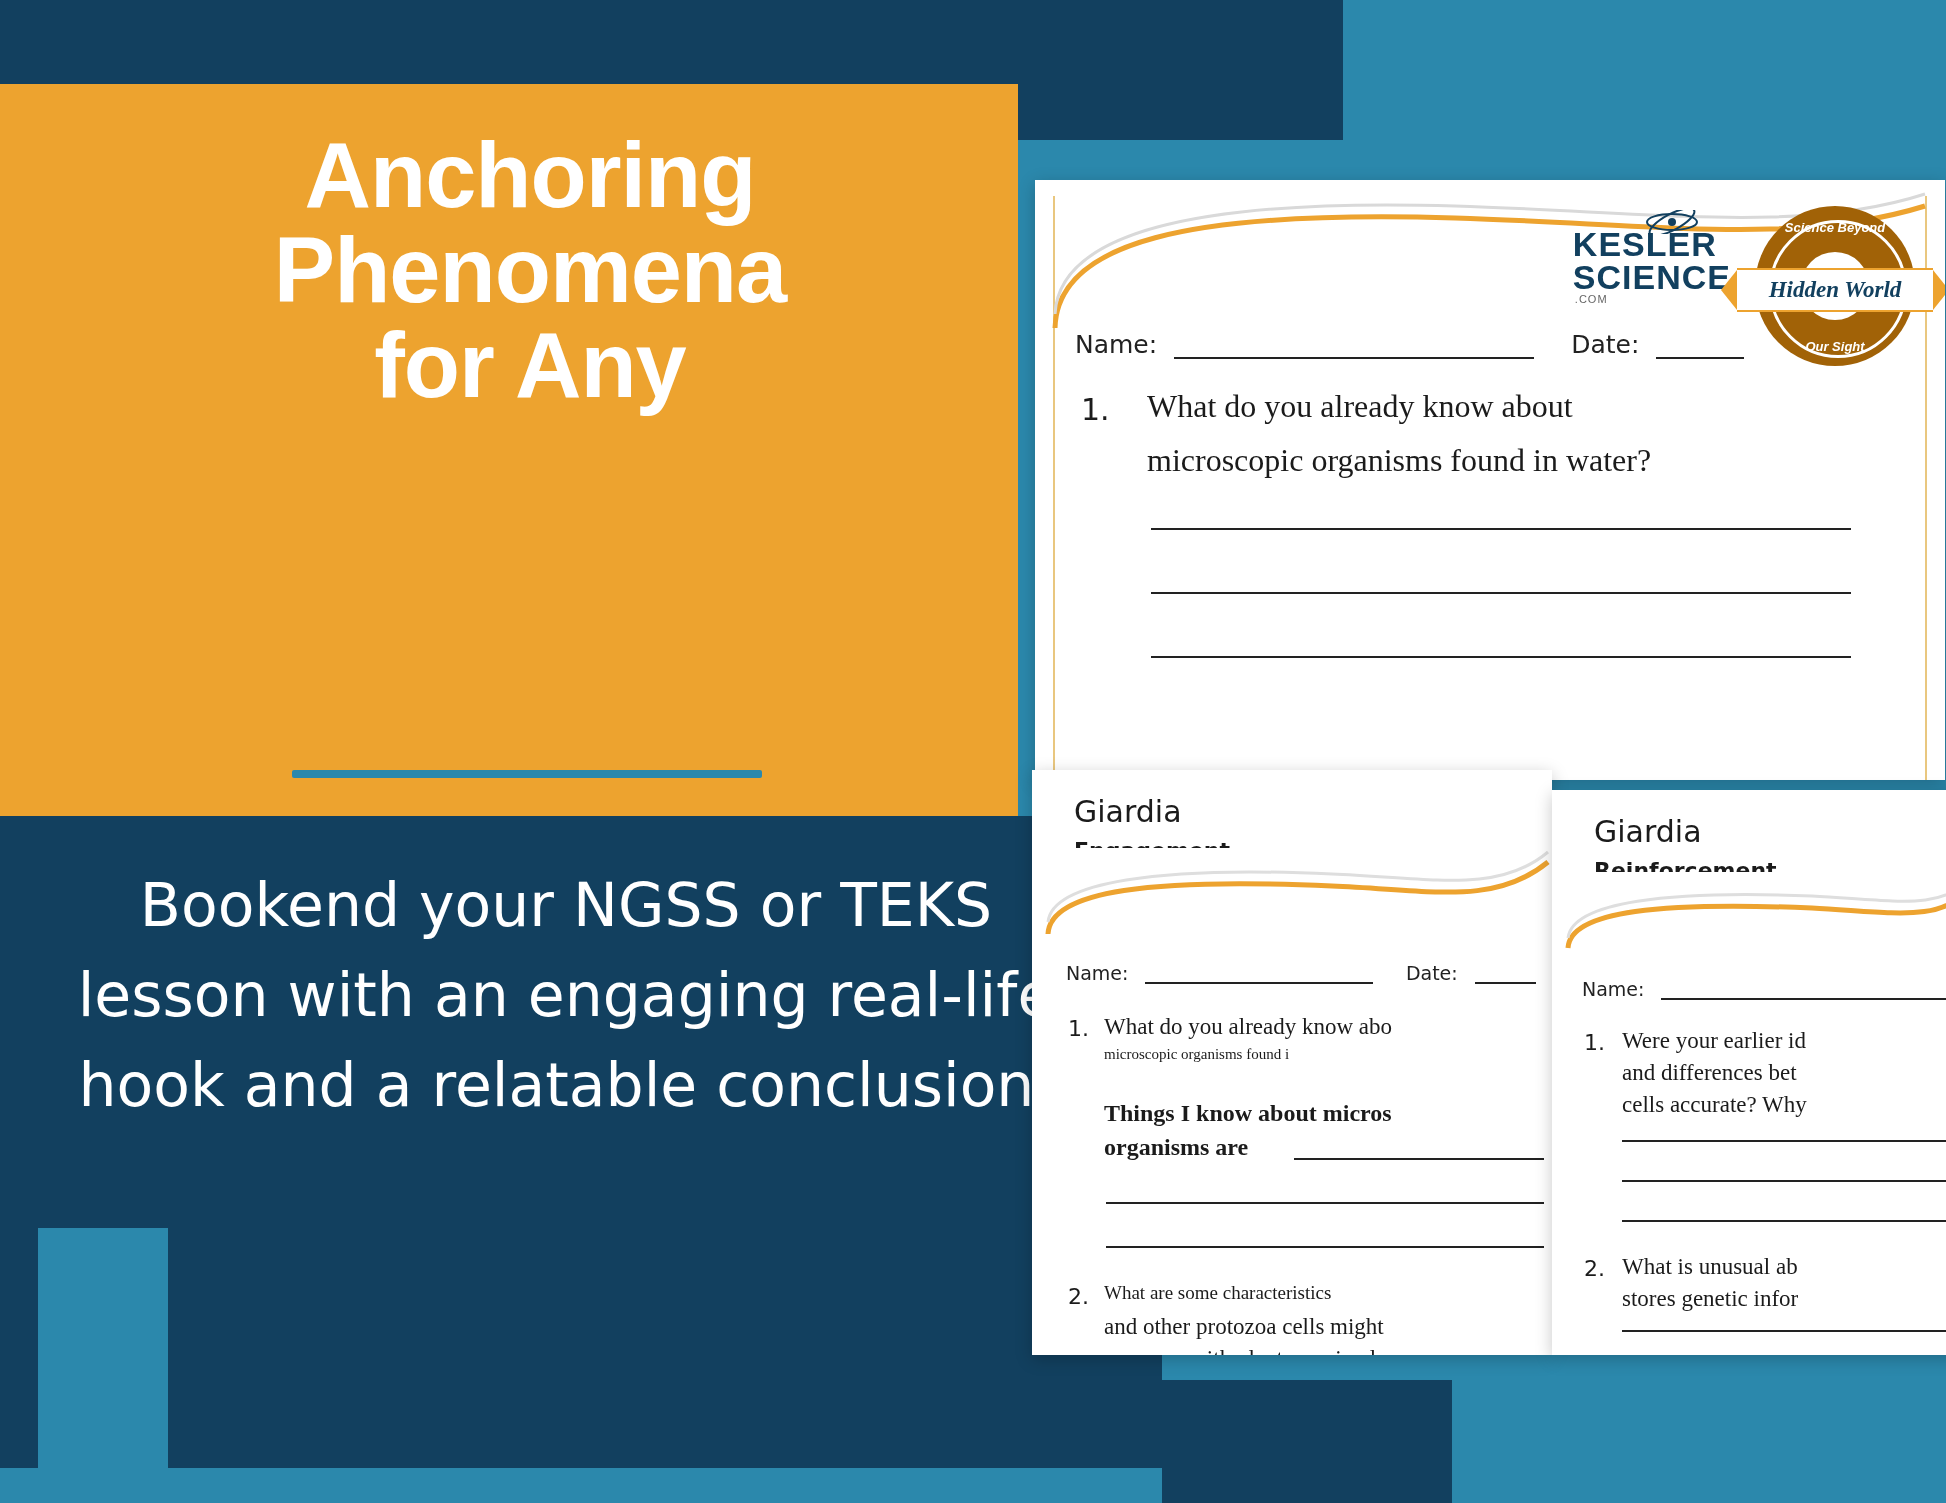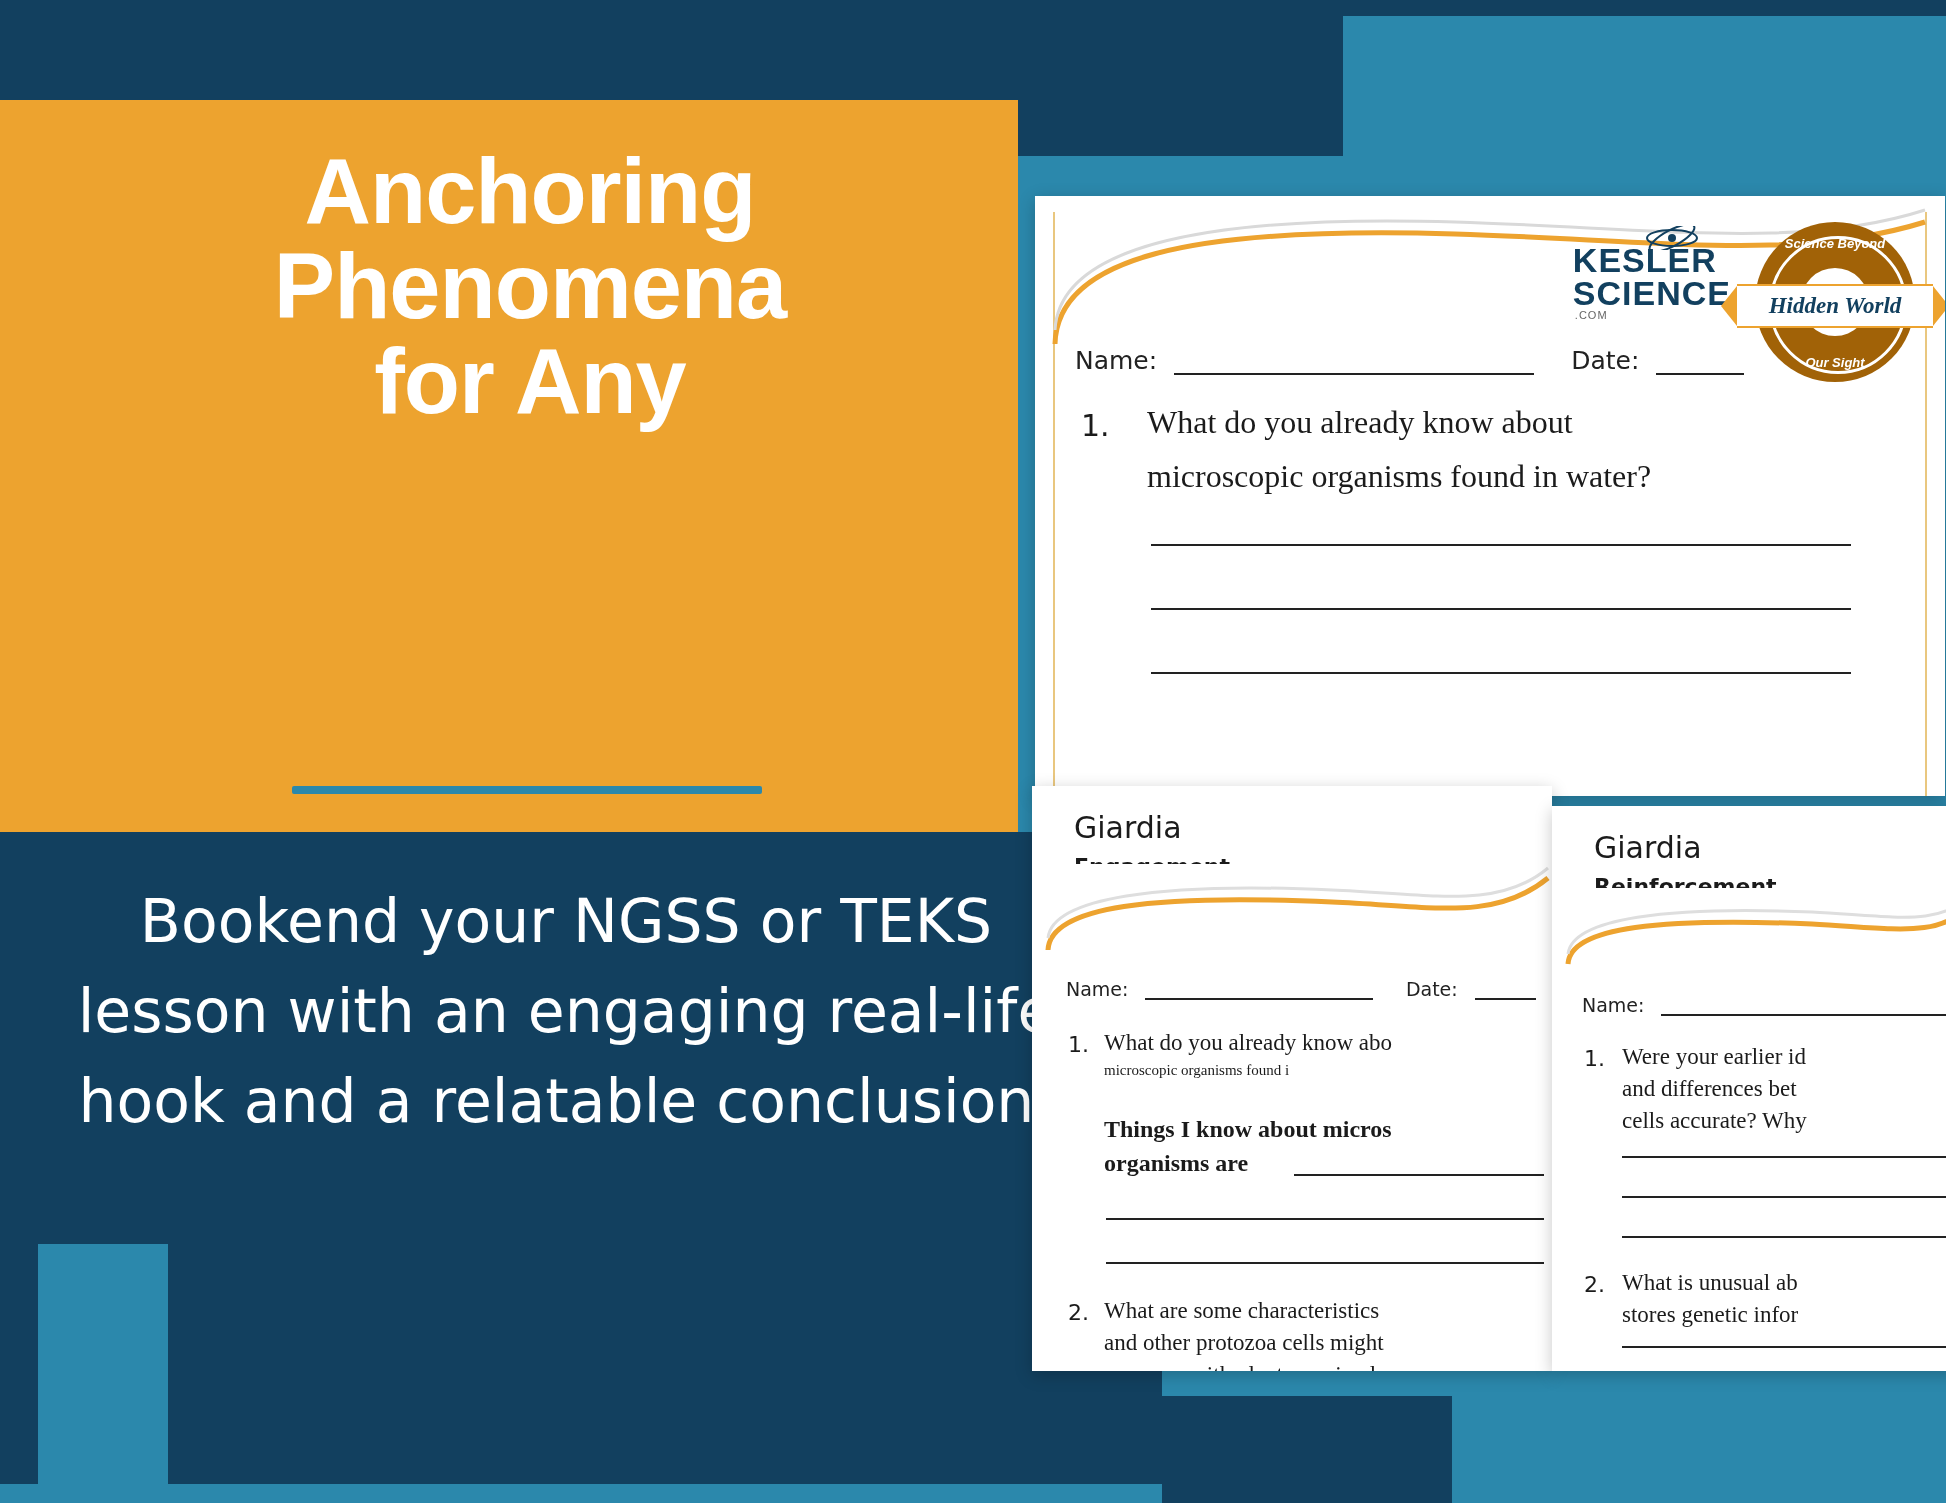--- a/index.html
+++ b/index.html
@@ -3,21 +3,21 @@
 <meta charset="utf-8">
 <style>
   html,body{margin:0;padding:0;}
   body{
     width:1946px;height:1503px;
     background:#12405f;
     font-family:"Liberation Sans", sans-serif;
     overflow:hidden;
     position:relative;
   }
-  .canvas{position:absolute;inset:0;margin-top:16px;}
+  .canvas{position:absolute;inset:0;}
 
   
   .bg-teal-right{position:absolute;left:973px;top:0;width:973px;height:1503px;background:#2b88ac;}
   .bg-navy-topleft{position:absolute;left:0;top:0;width:973px;height:62px;background:#12405f;}
   .bg-navy-topmid{position:absolute;left:961px;top:0;width:382px;height:140px;background:#12405f;}
   .bg-orange-top{position:absolute;left:0;top:84px;width:1018px;height:732px;background:#eda32f;}
   .bg-navy-bottomleft{position:absolute;left:0;top:816px;width:1162px;height:687px;background:#12405f;}
   .bg-teal-bottomstrip{position:absolute;left:0;top:1468px;width:1162px;height:35px;background:#2b88ac;}
   .bg-teal-lower-left{position:absolute;left:38px;top:1228px;width:130px;height:275px;background:#2b88ac;}
   .bg-navy-bottomright{position:absolute;left:1162px;top:1380px;width:290px;height:123px;background:#12405f;}
@@ -215,21 +215,21 @@
     <div class="qtext" style="position:absolute;left:72px;top:244px;font-size:23px;white-space:nowrap;">What do you already know abo</div>
     <div class="qtext" style="position:absolute;left:72px;top:276px;font-size:15px;white-space:nowrap;">microscopic organisms found i</div>
 
     <div class="qtext bold" style="position:absolute;left:72px;top:330px;font-size:24px;white-space:nowrap;">Things I know about micros</div>
     <div class="qtext bold" style="position:absolute;left:72px;top:364px;font-size:24px;white-space:nowrap;">organisms are</div>
     <div class="answer-line" style="position:absolute;left:262px;top:388px;width:250px;"></div>
     <div class="answer-line" style="position:absolute;left:74px;top:432px;width:438px;"></div>
     <div class="answer-line" style="position:absolute;left:74px;top:476px;width:438px;"></div>
 
     <div class="qnum" style="position:absolute;left:36px;top:514px;font-size:22px;">2.</div>
-    <div class="qtext" style="position:absolute;left:72px;top:512px;font-size:23px;white-space:nowrap;">What are some characteristics</div>
+    <div class="qtext" style="position:absolute;left:72px;top:512px;font-size:19px;white-space:nowrap;">What are some characteristics</div>
     <div class="qtext" style="position:absolute;left:72px;top:544px;font-size:23px;white-space:nowrap;">and other protozoa cells might</div>
     <div class="qtext" style="position:absolute;left:72px;top:576px;font-size:23px;white-space:nowrap;">common with plant or animal c</div>
   </div>
 
   <div class="sheet sheet-rei">
     <div class="sheet-title" style="position:absolute;left:42px;top:24px;">Giardia</div>
     <div class="sheet-sub" style="position:absolute;left:42px;top:68px;">Reinforcement</div>
 
     <div class="swoosh" style="top:82px;height:80px;">
       <svg width="420" height="80" viewBox="0 0 420 80">

